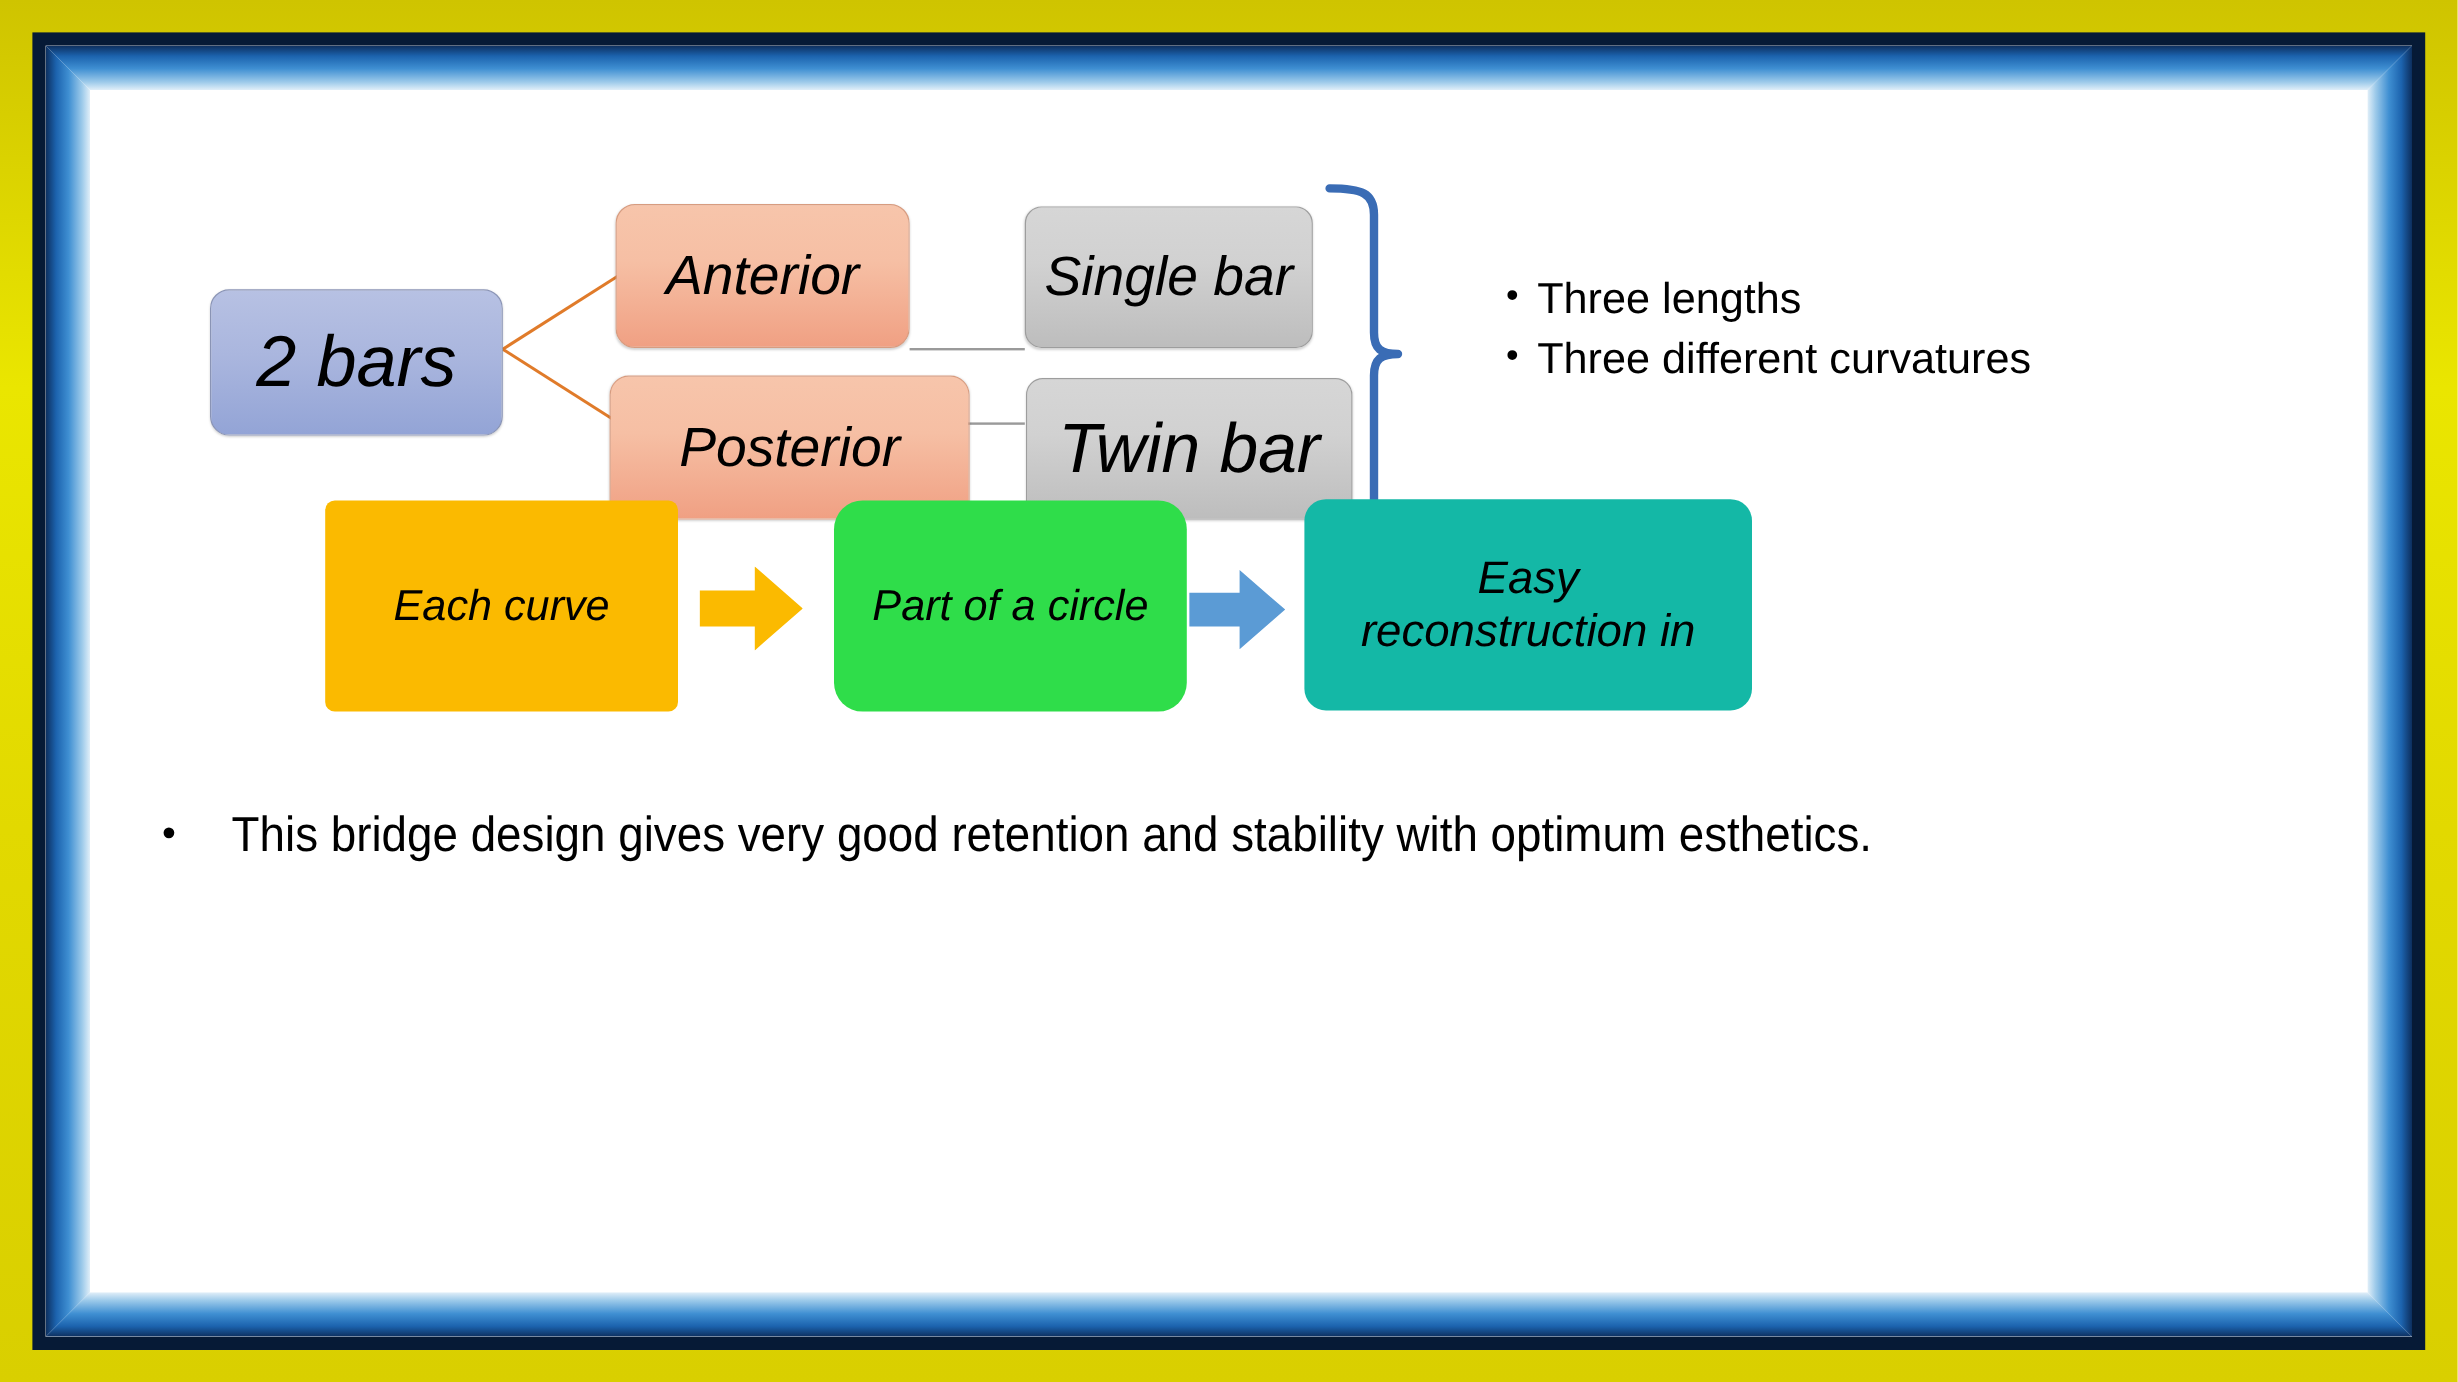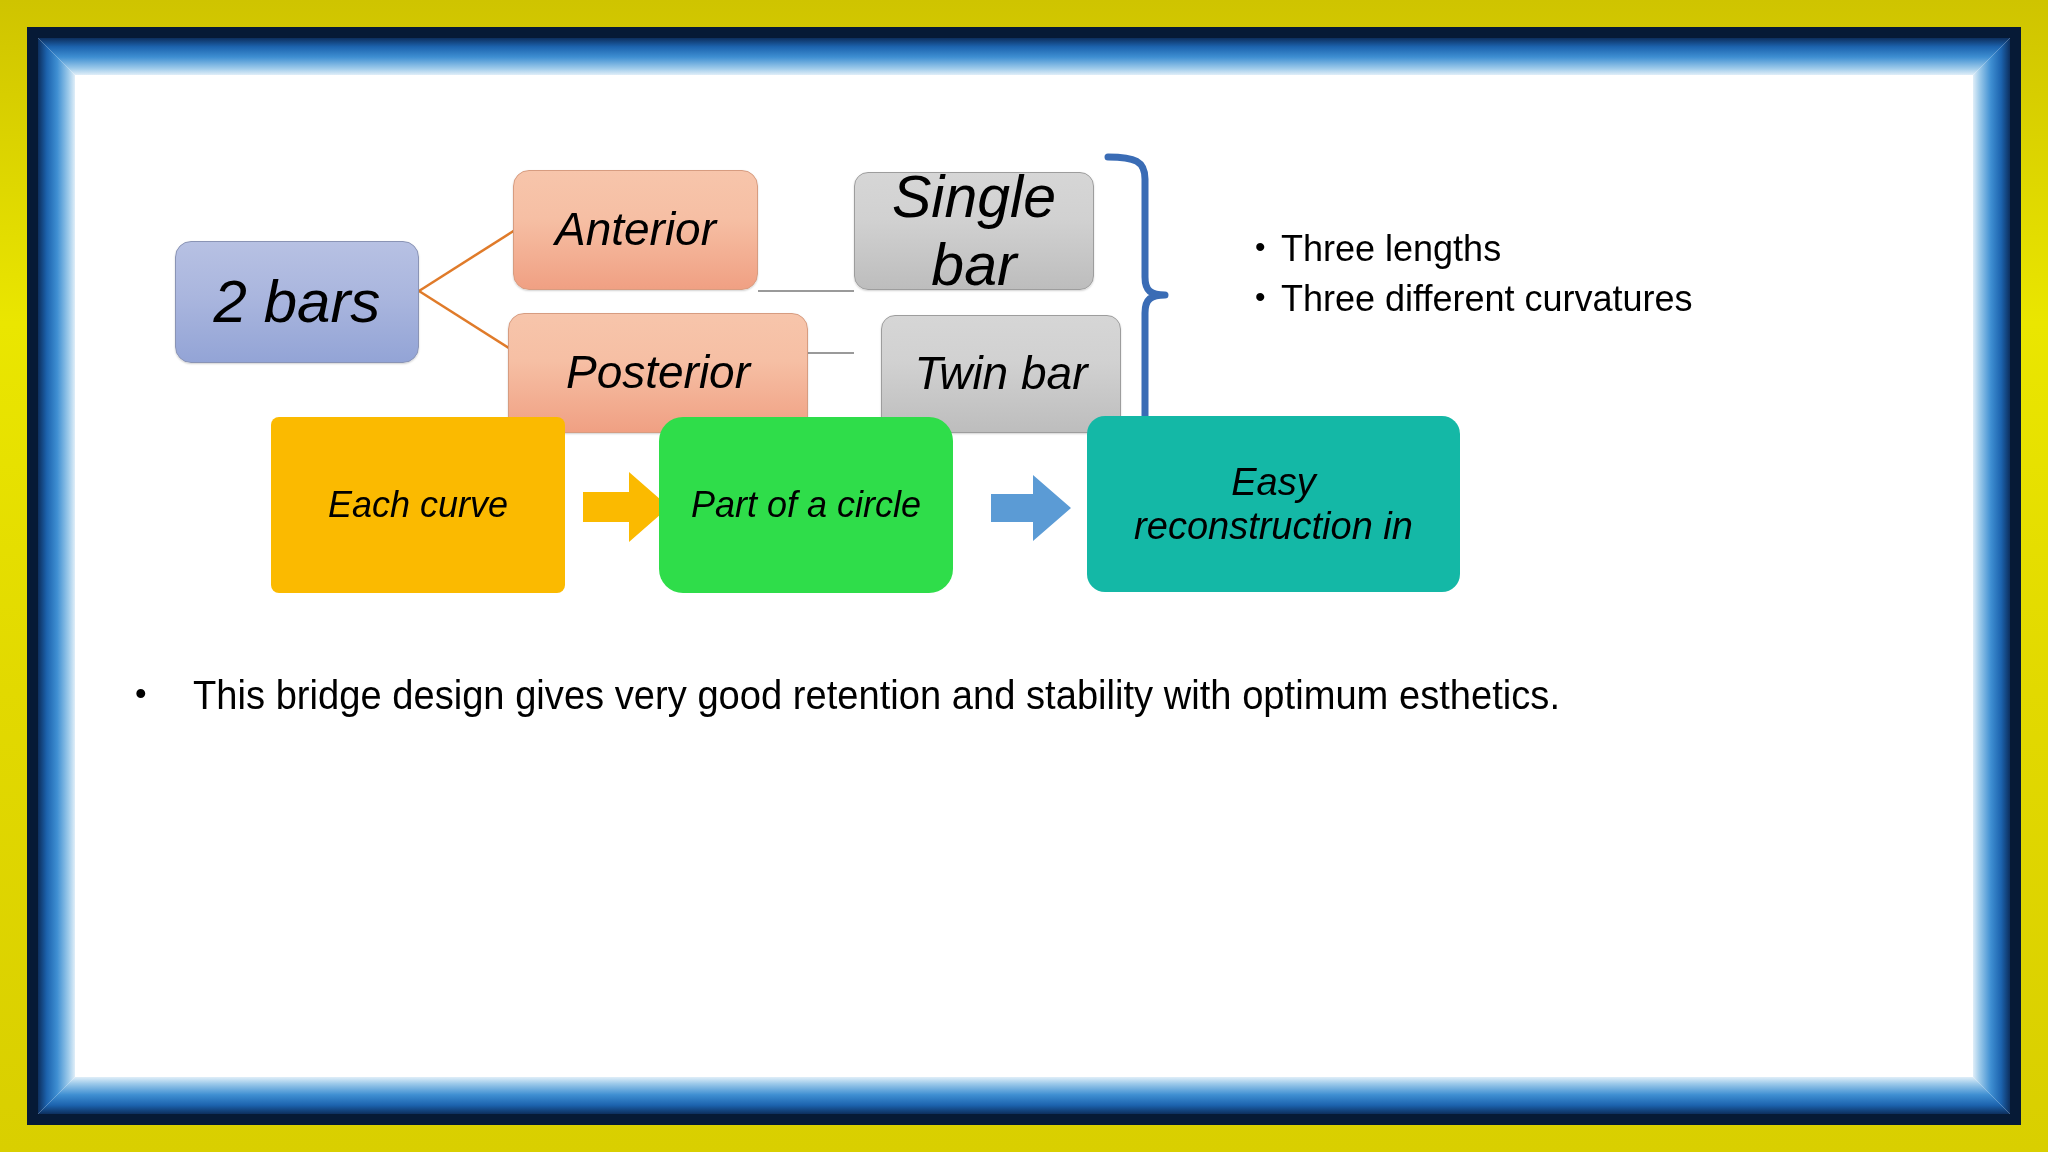--- a/index.html
+++ b/index.html
@@ -193,46 +193,46 @@
     </div>
 
     <div class="box box-salmon" style="left:438px; top:95px; width:245px; height:120px; font-size:46px;">
       <span>Anterior</span>
     </div>
 
     <div class="box box-salmon" style="left:433px; top:238px; width:300px; height:120px; font-size:46px;">
       <span>Posterior</span>
     </div>
 
-    <div class="box box-gray" style="left:779px; top:97px; width:240px; height:118px; font-size:59px;">
+    <div class="box box-gray" style="left:779px; top:97px; width:240px; height:118px; font-size:46px;">
       <span>Single bar</span>
     </div>
 
-    <div class="box box-gray" style="left:806px; top:240px; width:240px; height:118px; font-size:46px;">
+    <div class="box box-gray" style="left:780px; top:240px; width:272px; height:118px; font-size:58px;">
       <span>Twin bar</span>
     </div>
 
     <div class="bullet-row list-right" style="left:1180px; top:153px;">
       <span class="bullet-dot">•</span>
       <span class="bullet-text">Three lengths</span>
     </div>
     <div class="bullet-row list-right" style="left:1180px; top:203px;">
       <span class="bullet-dot">•</span>
       <span class="bullet-text">Three different curvatures</span>
     </div>
 
     <div class="box box-amber" style="left:196px; top:342px; width:294px; height:176px; font-size:36px;">
       <span>Each curve</span>
     </div>
 
     <svg class="abs" style="left:508px; top:397px; width:86px; height:70px;" viewBox="0 0 86 70">
       <polygon points="0,20 46,20 46,0 86,35 46,70 46,50 0,50" fill="#fbba00"></polygon>
     </svg>
 
-    <div class="box box-green" style="left:584px; top:342px; width:294px; height:176px; font-size:36px;">
+    <div class="box box-green" style="left:620px; top:342px; width:294px; height:176px; font-size:36px;">
       <span>Part of a circle</span>
     </div>
 
     <svg class="abs" style="left:916px; top:400px; width:80px; height:66px;" viewBox="0 0 80 66">
       <polygon points="0,19 42,19 42,0 80,33 42,66 42,47 0,47" fill="#5b9bd5"></polygon>
     </svg>
 
     <div class="box box-blue" style="left:1012px; top:341px; width:373px; height:176px; font-size:38px; flex-direction:column;">
       <span>Easy</span>
       <span>reconstruction in</span>

